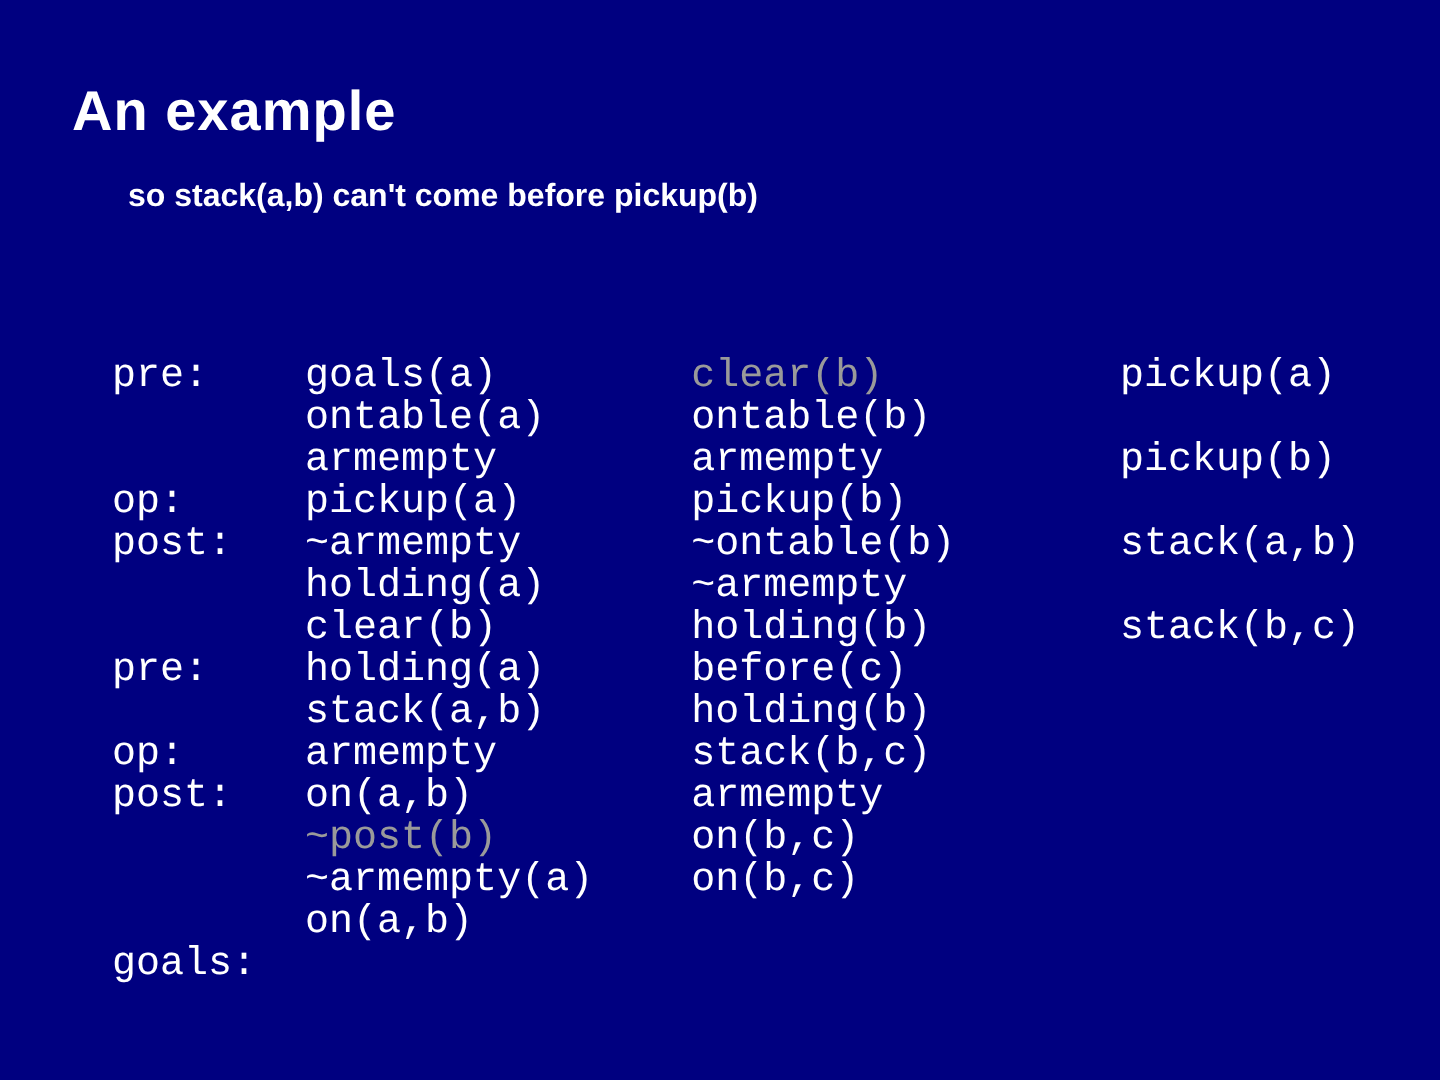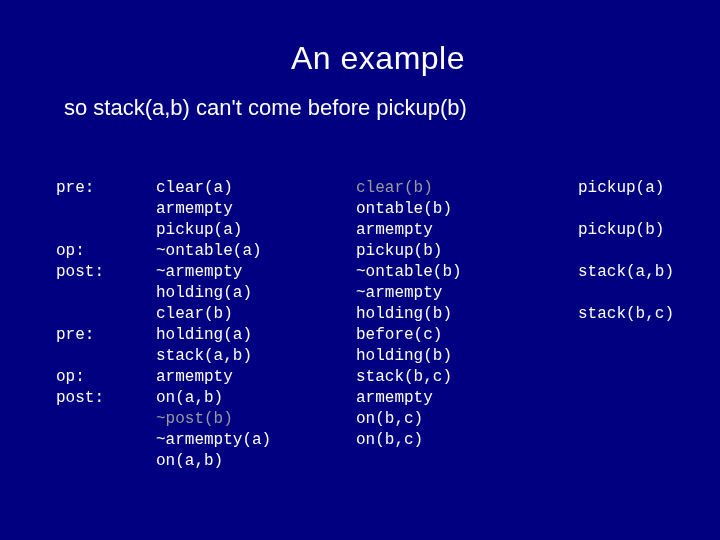--- a/index.html
+++ b/index.html
@@ -10,39 +10,38 @@
     font-family: Arial, Helvetica, sans-serif;
     overflow: hidden;
   }
   .slide {
     width: 720px;
     height: 540px;
     padding: 0;
     position: relative;
   }
   .title {
-    font-size: 32px;
-    font-weight: 400;
+    font-size: 28px;
+    font-weight: 700;
     padding: 40px 0 0 36px;
     letter-spacing: 0.5px;
-    text-align: center;
   }
   .subtitle {
-    font-size: 22px;
-    font-weight: 400;
+    font-size: 16px;
+    font-weight: 700;
     padding: 18px 0 0 64px;
   }
   .columns {
     position: absolute;
     top: 178px;
     left: 56px;
     right: 40px;
     display: flex;
     font-family: "Courier New", Courier, monospace;
-    font-size: 16px;
+    font-size: 20px;
     line-height: 21px;
   }
   .col1 { width: 100px; }
   .col2 { width: 200px; }
   .col3 { width: 222px; }
   .col4 { flex: 1; }
   .gray { color: #9a9a9a; }
 </style>
 </head>
 <body>
@@ -61,27 +60,28 @@
       <div>post:</div>
       <div>&nbsp;</div>
       <div>&nbsp;</div>
       <div>pre:</div>
       <div>&nbsp;</div>
       <div>op:</div>
       <div>post:</div>
       <div>&nbsp;</div>
       <div>&nbsp;</div>
       <div>&nbsp;</div>
+      <div>goals:</div>
     </div>
 
     <div class="col2">
-      <div>clear(a)</div>
+      <div>goals(a)</div>
+      <div>ontable(a)</div>
       <div>armempty</div>
       <div>pickup(a)</div>
-      <div>~ontable(a)</div>
       <div>~armempty</div>
       <div>holding(a)</div>
       <div>clear(b)</div>
       <div>holding(a)</div>
       <div>stack(a,b)</div>
       <div>armempty</div>
       <div>on(a,b)</div>
       <div class="gray">~post(b)</div>
       <div>~armempty(a)</div>
       <div>on(a,b)</div>

